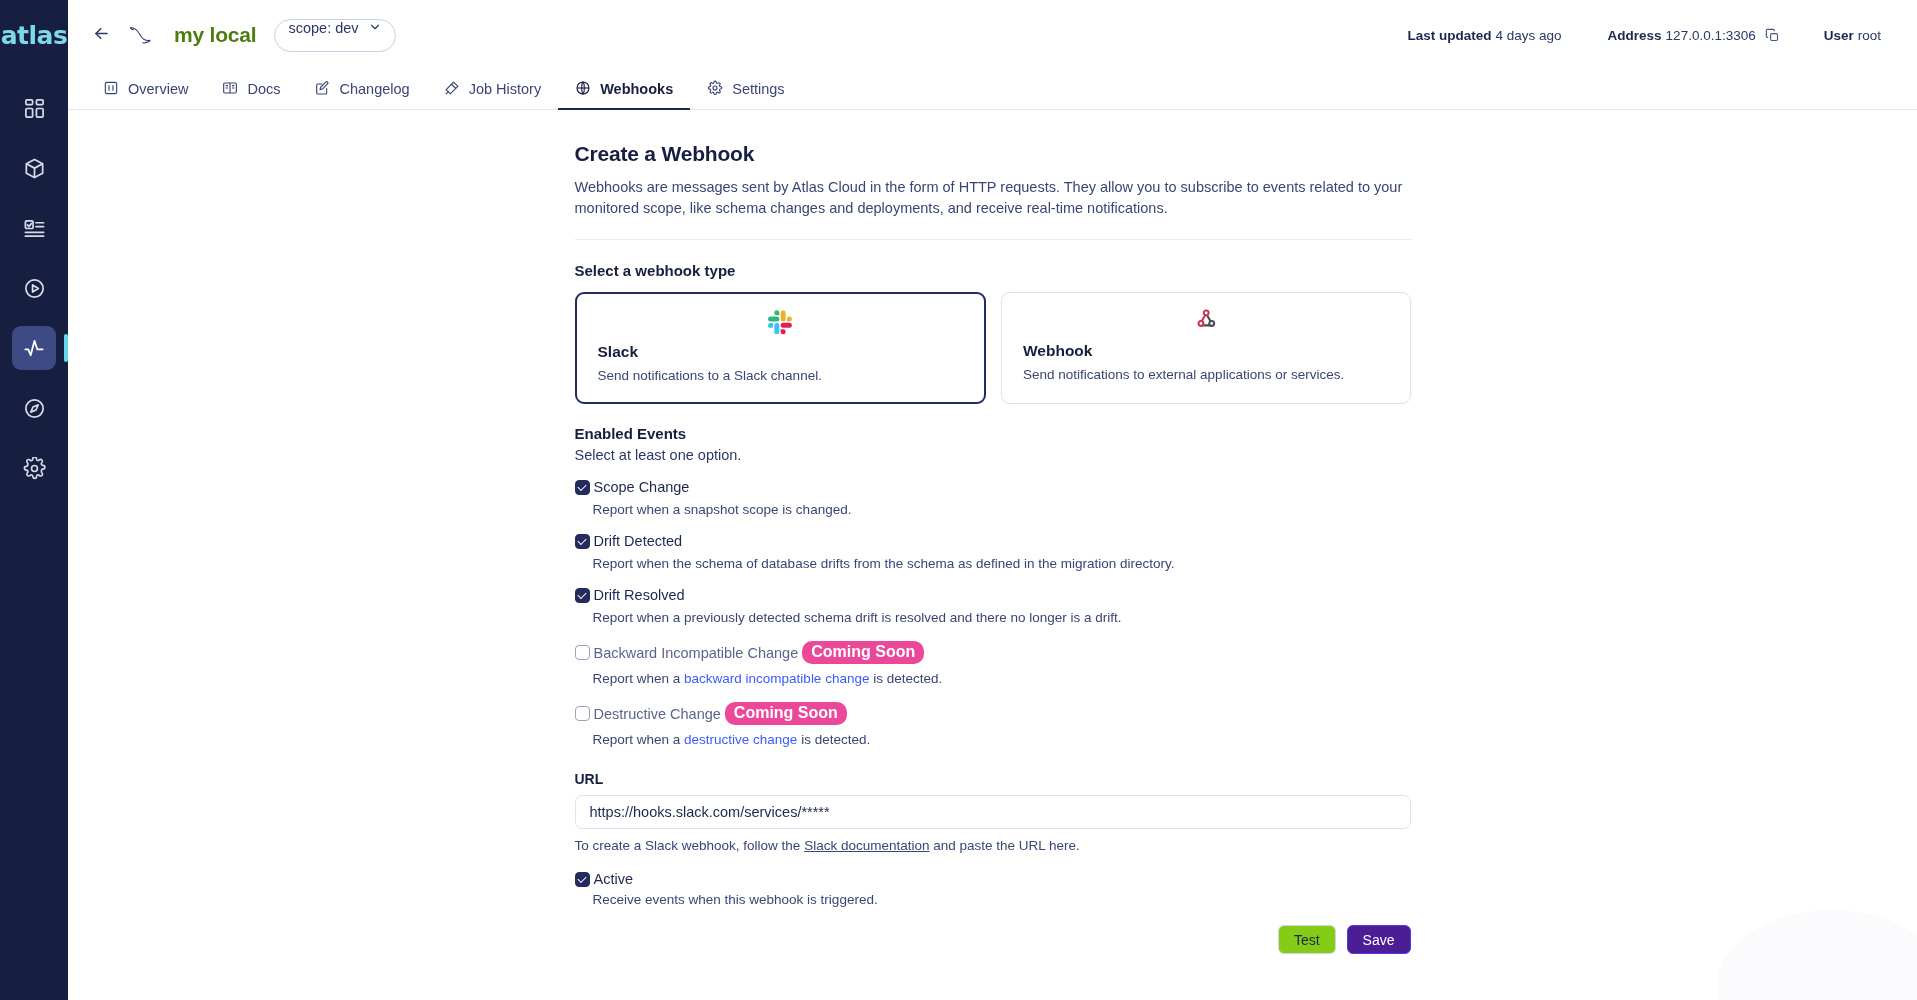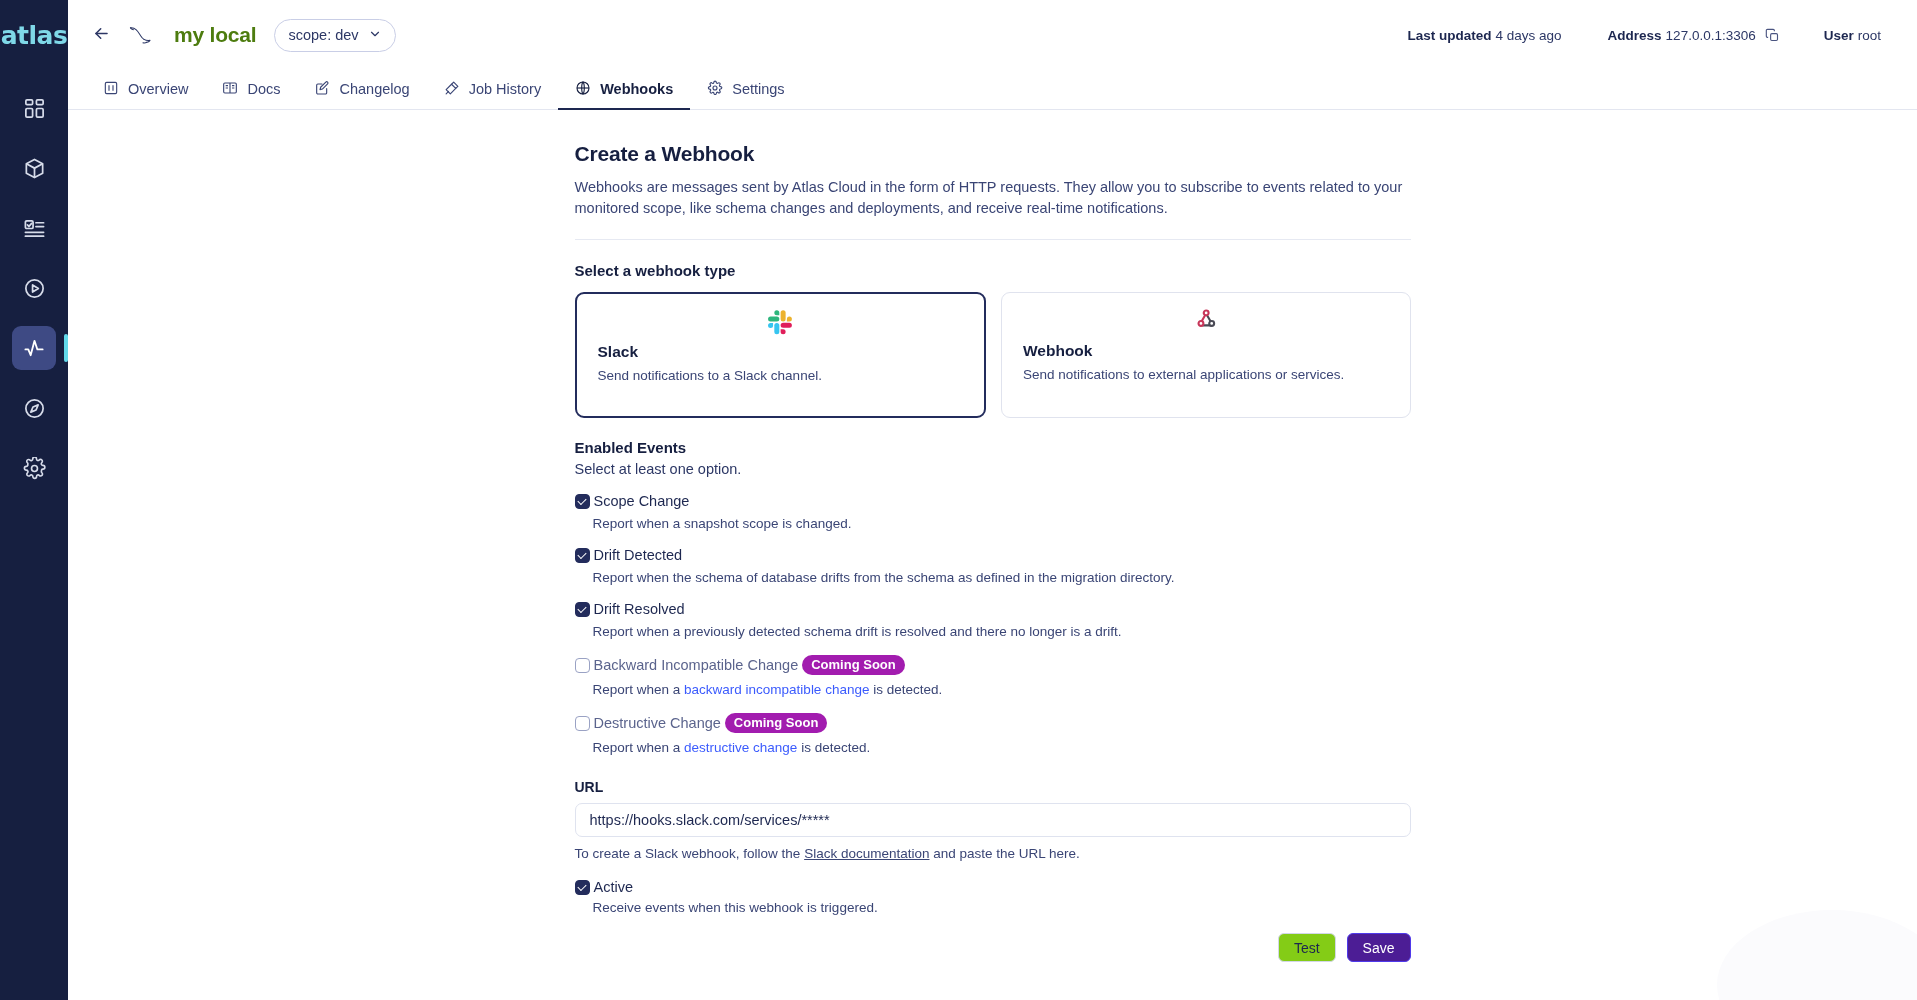--- a/index.html
+++ b/index.html
@@ -54,21 +54,21 @@
                 justify-content:center; color:#2c3765; cursor:pointer; }
   #db-icon { width: 34px; height: 30px; margin-left: 8px; display:flex;
              align-items:center; justify-content:center; color:#2c3765; }
   #proj-title {
     font-size: 21px; font-weight: 700; color: #4d7c0f; margin-left: 16px;
     letter-spacing: -0.2px;
   }
   #scope-select {
     margin-left: 18px; height: 33px; padding: 0 13px;
     border: 1px solid #c9cee6; border-radius: 17px; background: #fff;
-    display: flex; align-items: center; gap: 9px; cursor: pointer;
+    display: flex; gap: 9px; cursor: pointer;
     font-size: 14.5px; color: #2c3765; font-weight: 400;
   }
   #meta { margin-left: auto; display: flex; gap: 0; align-items: flex-start; }
   .meta-col { display: flex; flex-direction: row; gap: 4px; }
   .meta-col .k { font-size: 13.5px; font-weight: 700; color: #1d2750; }
   .meta-col .v { font-size: 13.5px; color: #2c3765; display: flex;
                  align-items: center; gap: 9px; }
   .m-upd { margin-right: 46px; }
   .m-addr { margin-right: 44px; }
   .copy-btn { width: 15px; height: 15px; color: #4a5480; cursor: pointer; flex:0 0 auto;}
@@ -97,21 +97,21 @@
     margin-top: 11px; font-size: 14.5px; line-height: 1.42; color: #3a4575;
     max-width: 832px;
   }
   .rule { height: 1px; background: #e6e9f2; margin: 21px 0 0; }
 
   h2.section-h { font-size: 15px; font-weight: 700; color: #161f40; }
   #sec-type { margin-top: 22px; }
 
   #type-cards { display: flex; gap: 15px; margin-top: 13px; }
   .type-card {
-    flex: 1 1 0; height: 126px; border-radius: 9px; background: #fff;
+    flex: 1 1 0; height: 112px; border-radius: 9px; background: #fff;
     border: 1.5px solid #e0e3ee; padding: 13px 21px 0; position: relative;
     cursor: pointer;
   }
   .type-card.selected { border: 2.5px solid #232c5c; }
   .type-card .logo {
     height: 30px; display: flex; align-items: center; justify-content: center;
   }
   .type-card .t-name {
     font-size: 15.5px; font-weight: 700; color: #161f40; margin-top: 6px;
   }
@@ -129,21 +129,21 @@
   }
   .cbox.on { background: #232c5c; border-color: #232c5c; }
   .cbox.on::after {
     content: ""; width: 7px; height: 4px; margin-top: -2px;
     border-left: 1.8px solid #fff; border-bottom: 1.8px solid #fff;
     transform: rotate(-45deg);
   }
   .evt-label { font-size: 14.5px; color: #1d2750; }
   .evt-label.dim { color: #5b648d; }
   .badge {
-    background: #a21caf; color: #fff; font-size: 13px; font-weight: 700;
+    background: #ec4899; color: #fff; font-size: 16px; font-weight: 700;
     padding: 3px 9px 4px; border-radius: 10px; line-height: 1;
   }
   .evt-desc {
     font-size: 13.5px; color: #3a4575; margin-top: 7px; margin-left: 18px;
   }
   .evt-desc a { color: #3b5bfd; text-decoration: none; }
 
   
   #sec-url { margin-top: 24px; }
   label.fld { font-size: 14px; font-weight: 700; color: #161f40; display:block; }

